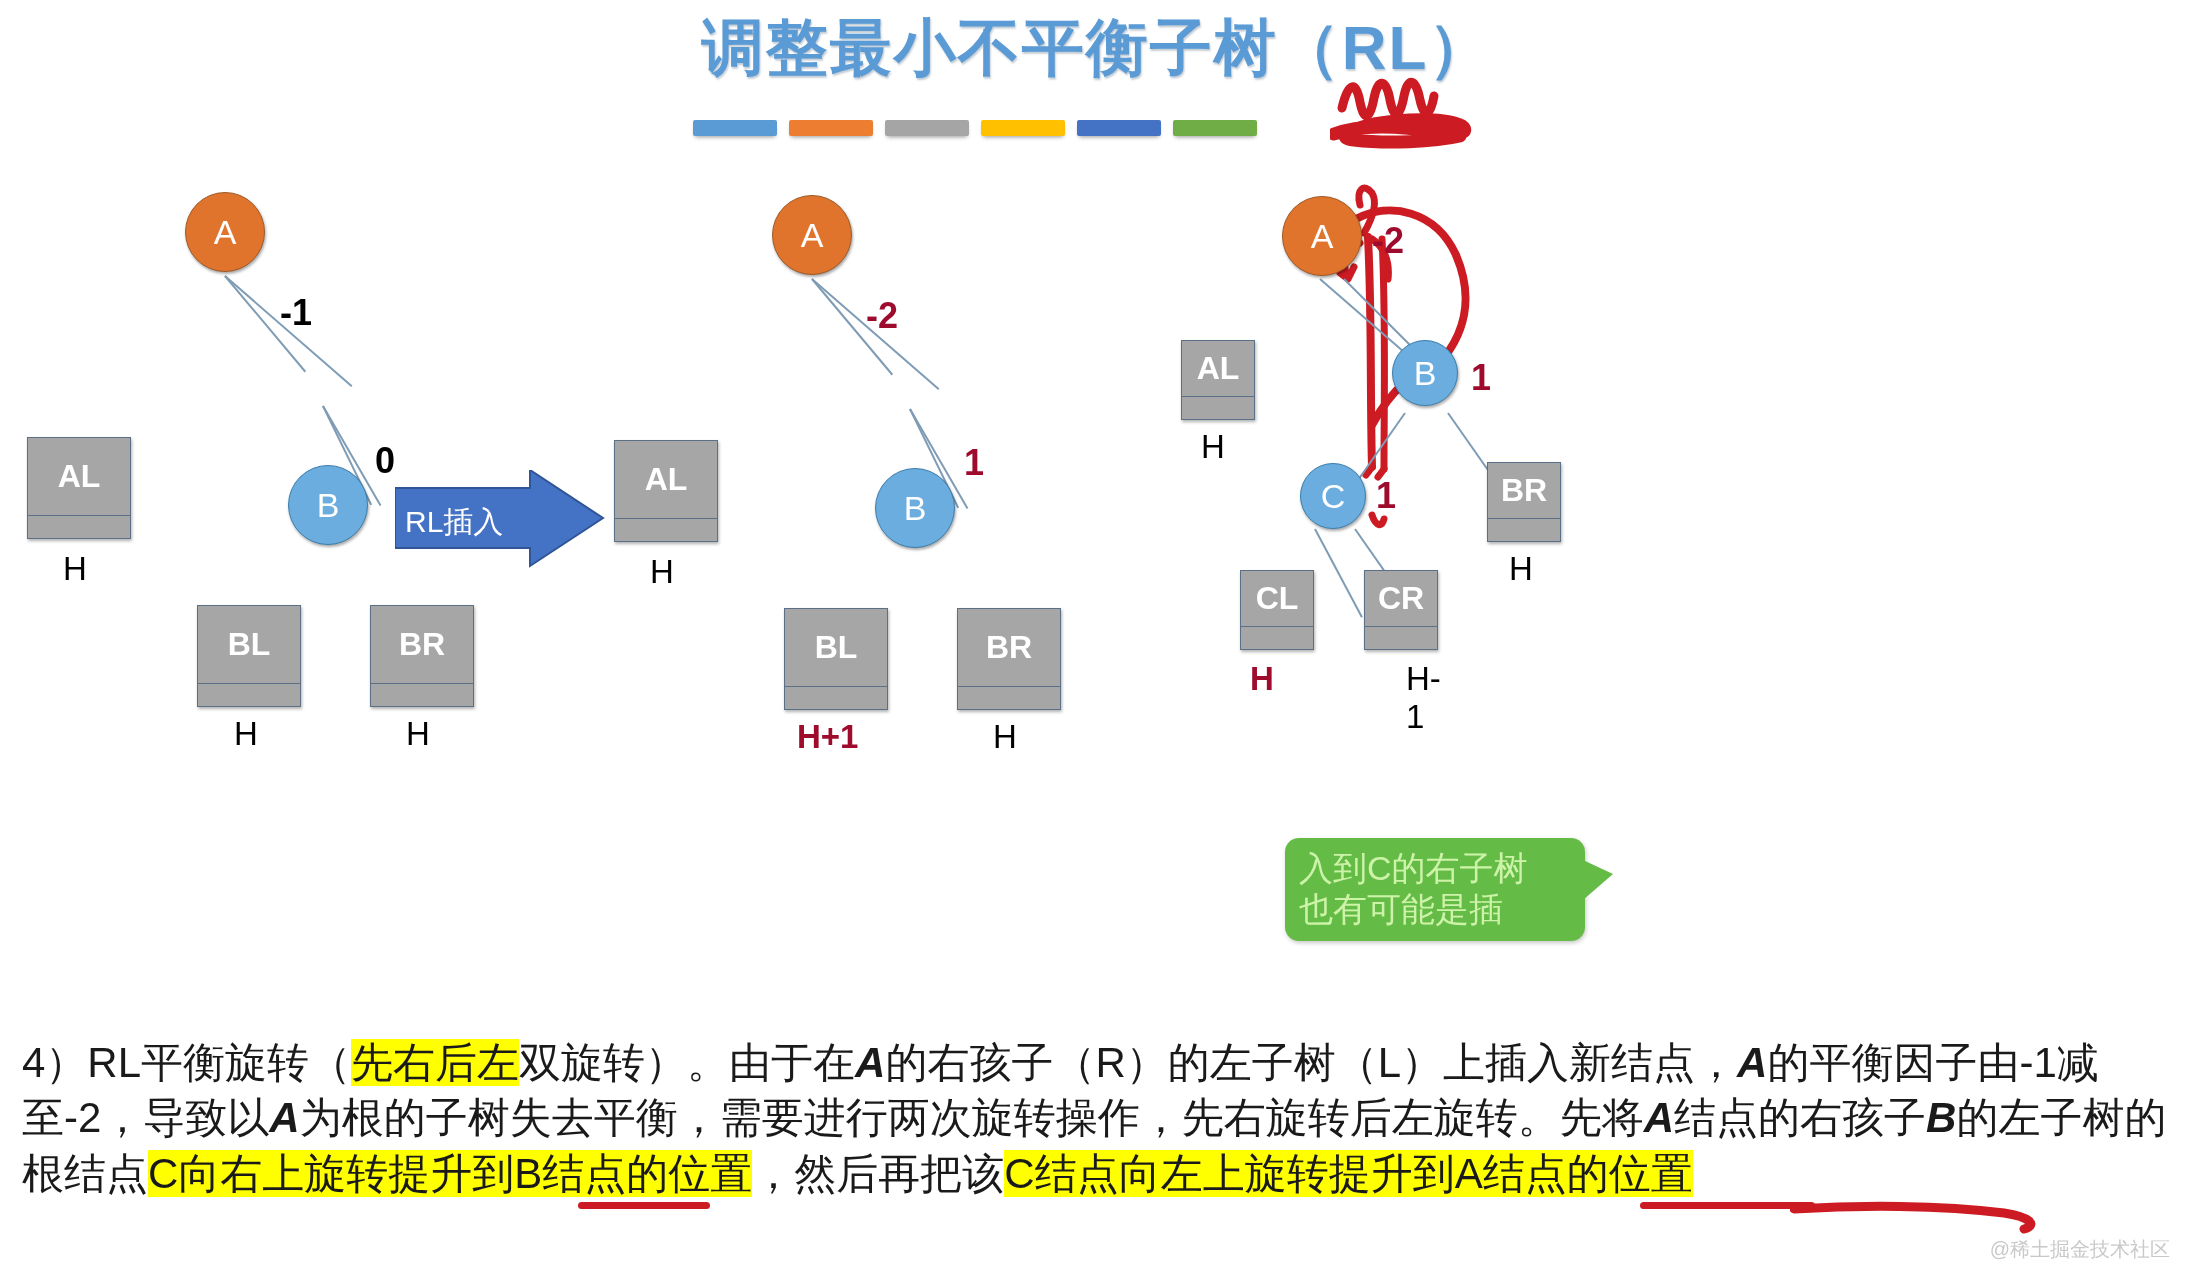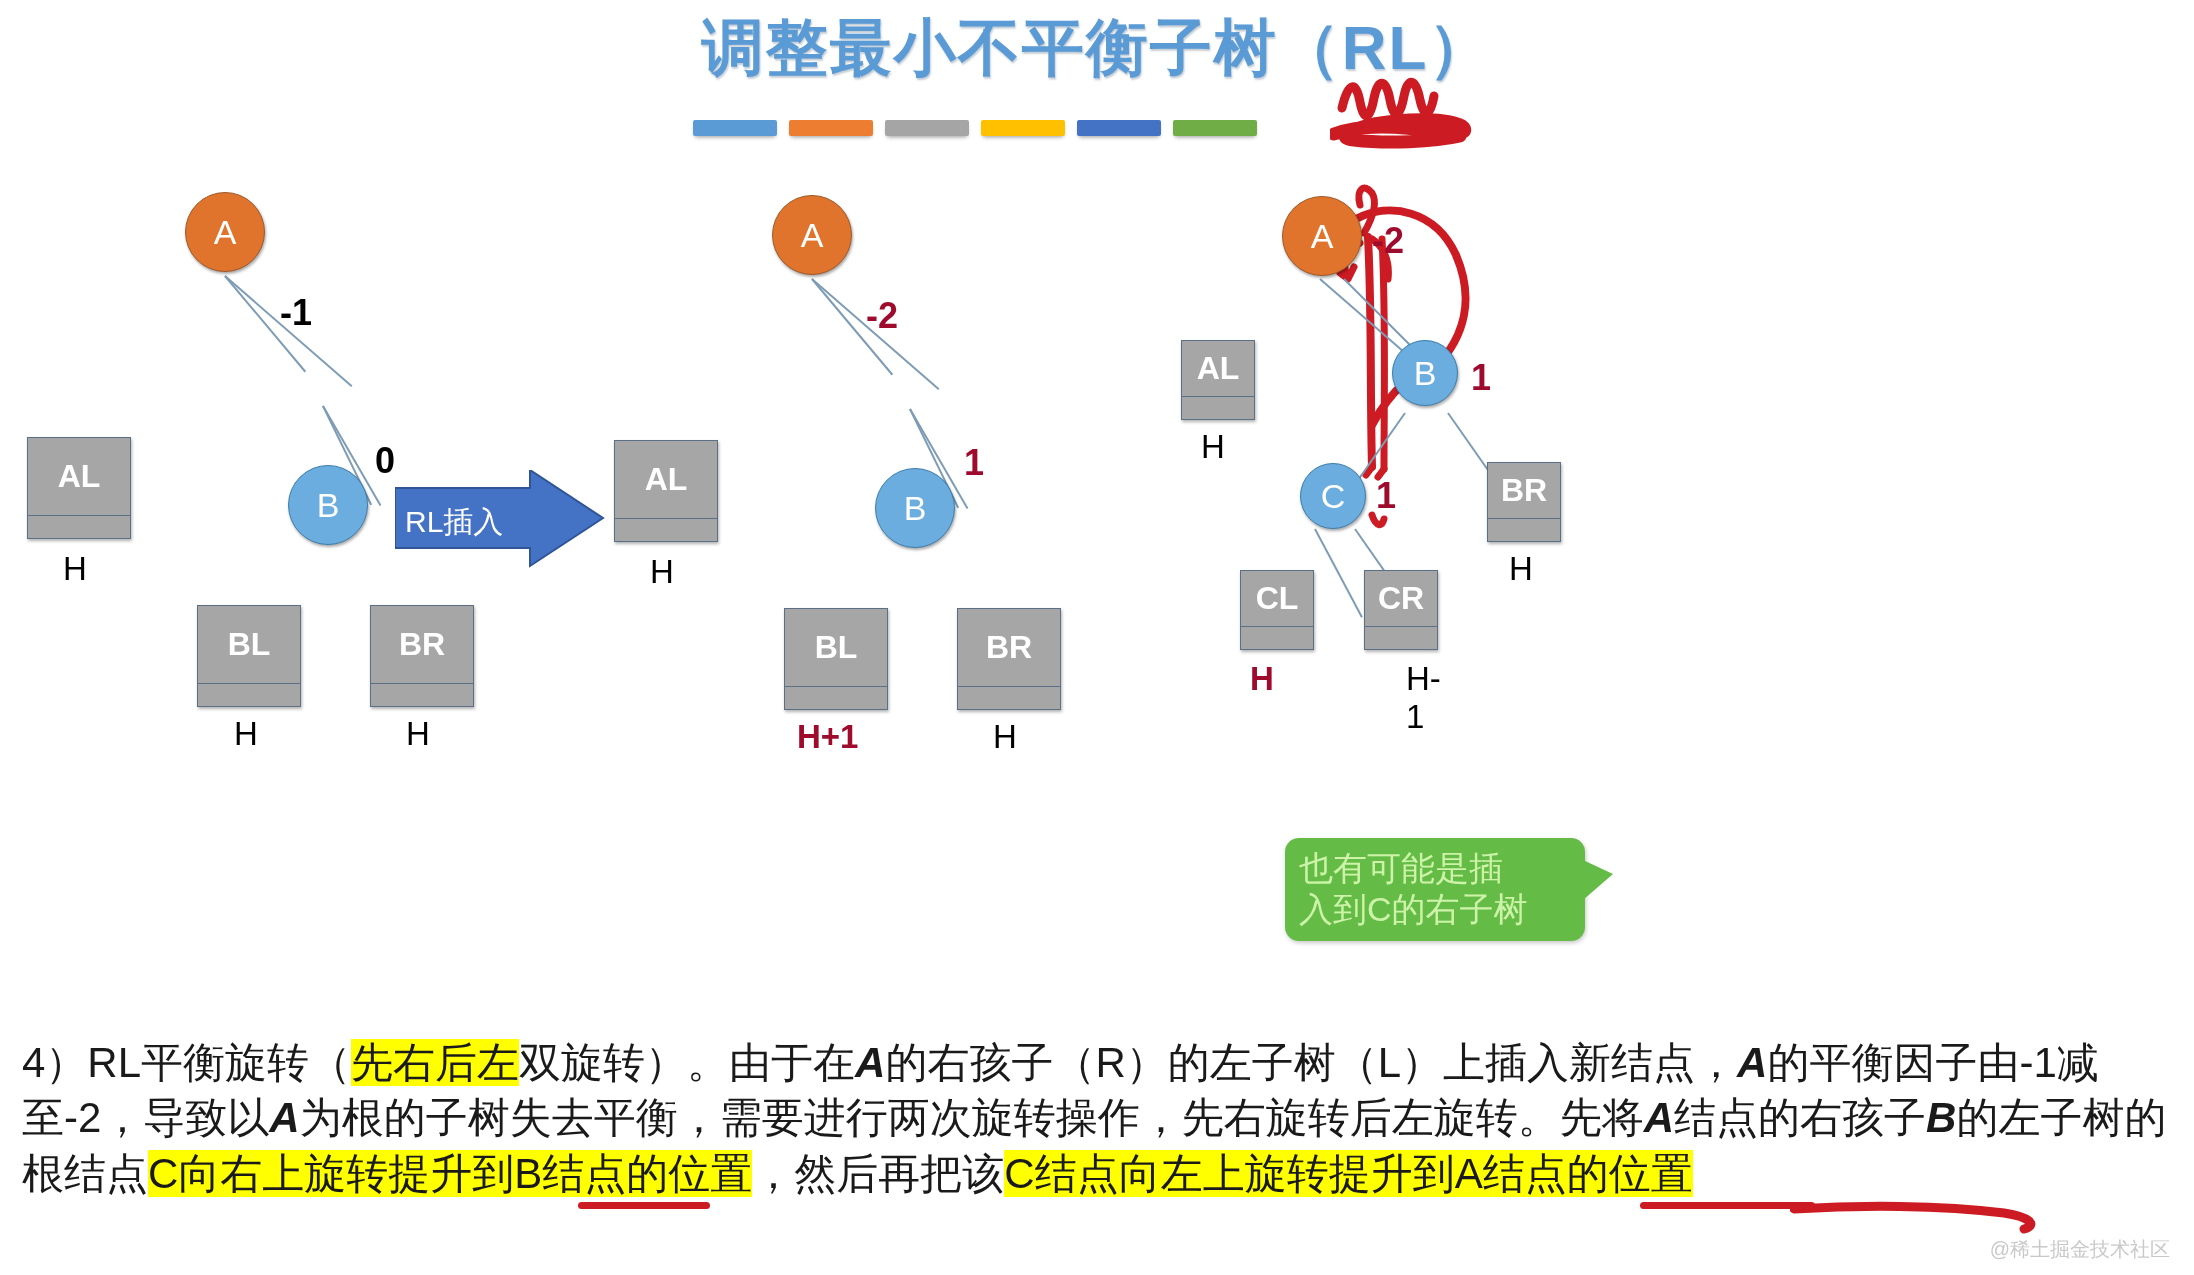--- a/index.html
+++ b/index.html
@@ -366,22 +366,22 @@
     <path d="M122,64 C126,142 124,222 124,294" fill="none" stroke="#cc1b22" stroke-width="7" stroke-linecap="round"></path>
     <path d="M112,292 L106,300 M124,294 L118,302" fill="none" stroke="#cc1b22" stroke-width="7" stroke-linecap="round"></path>
 
     <path d="M112,250 C136,206 160,194 180,192" fill="none" stroke="#cc1b22" stroke-width="8" stroke-linecap="round"></path>
     <path d="M150,178 C164,184 172,190 178,196" fill="none" stroke="#cc1b22" stroke-width="7" stroke-linecap="round"></path>
 
     <path d="M112,340 C116,352 122,352 124,344" fill="none" stroke="#cc1b22" stroke-width="7" stroke-linecap="round"></path>
   </svg>
 
   <div class="callout">
+    <div>入到C的右子树</div>
     <div>也有可能是插</div>
-    <div>入到C的右子树</div>
     <div class="tail"></div>
   </div>
 
   <div class="para"><span>4）RL平衡旋转（</span><span class="hl">先右后左</span><span>双旋转）。由于在</span><span class="it">A</span><span>的右孩子（R）的左子树（L）上插入新结点，</span><span class="it">A</span><span>的平衡因子由-1减至-2，导致以</span><span class="it">A</span><span>为根的子树失去平衡，需要进行两次旋转操作，先右旋转后左旋转。先将</span><span class="it">A</span><span>结点的右孩子</span><span class="it">B</span><span>的左子树的根结点</span><span class="hl">C向右上旋转提升到B结点的位置</span><span>，然后再把该</span><span class="hl">C结点向左上旋转提升到A结点的位置</span></div>
 
   <div class="underline-red" style="left:578px; top:1202px; width:132px;"></div>
   <div class="underline-red" style="left:1640px; top:1202px; width:175px;"></div>
   <svg class="scribble" style="left:1790px; top:1185px;" width="280" height="60" viewBox="0 0 280 60">
     <path d="M4,24 C70,20 150,20 214,28 C240,32 248,40 234,44" fill="none" stroke="#cc1b22" stroke-width="9" stroke-linecap="round"></path>
   </svg>

